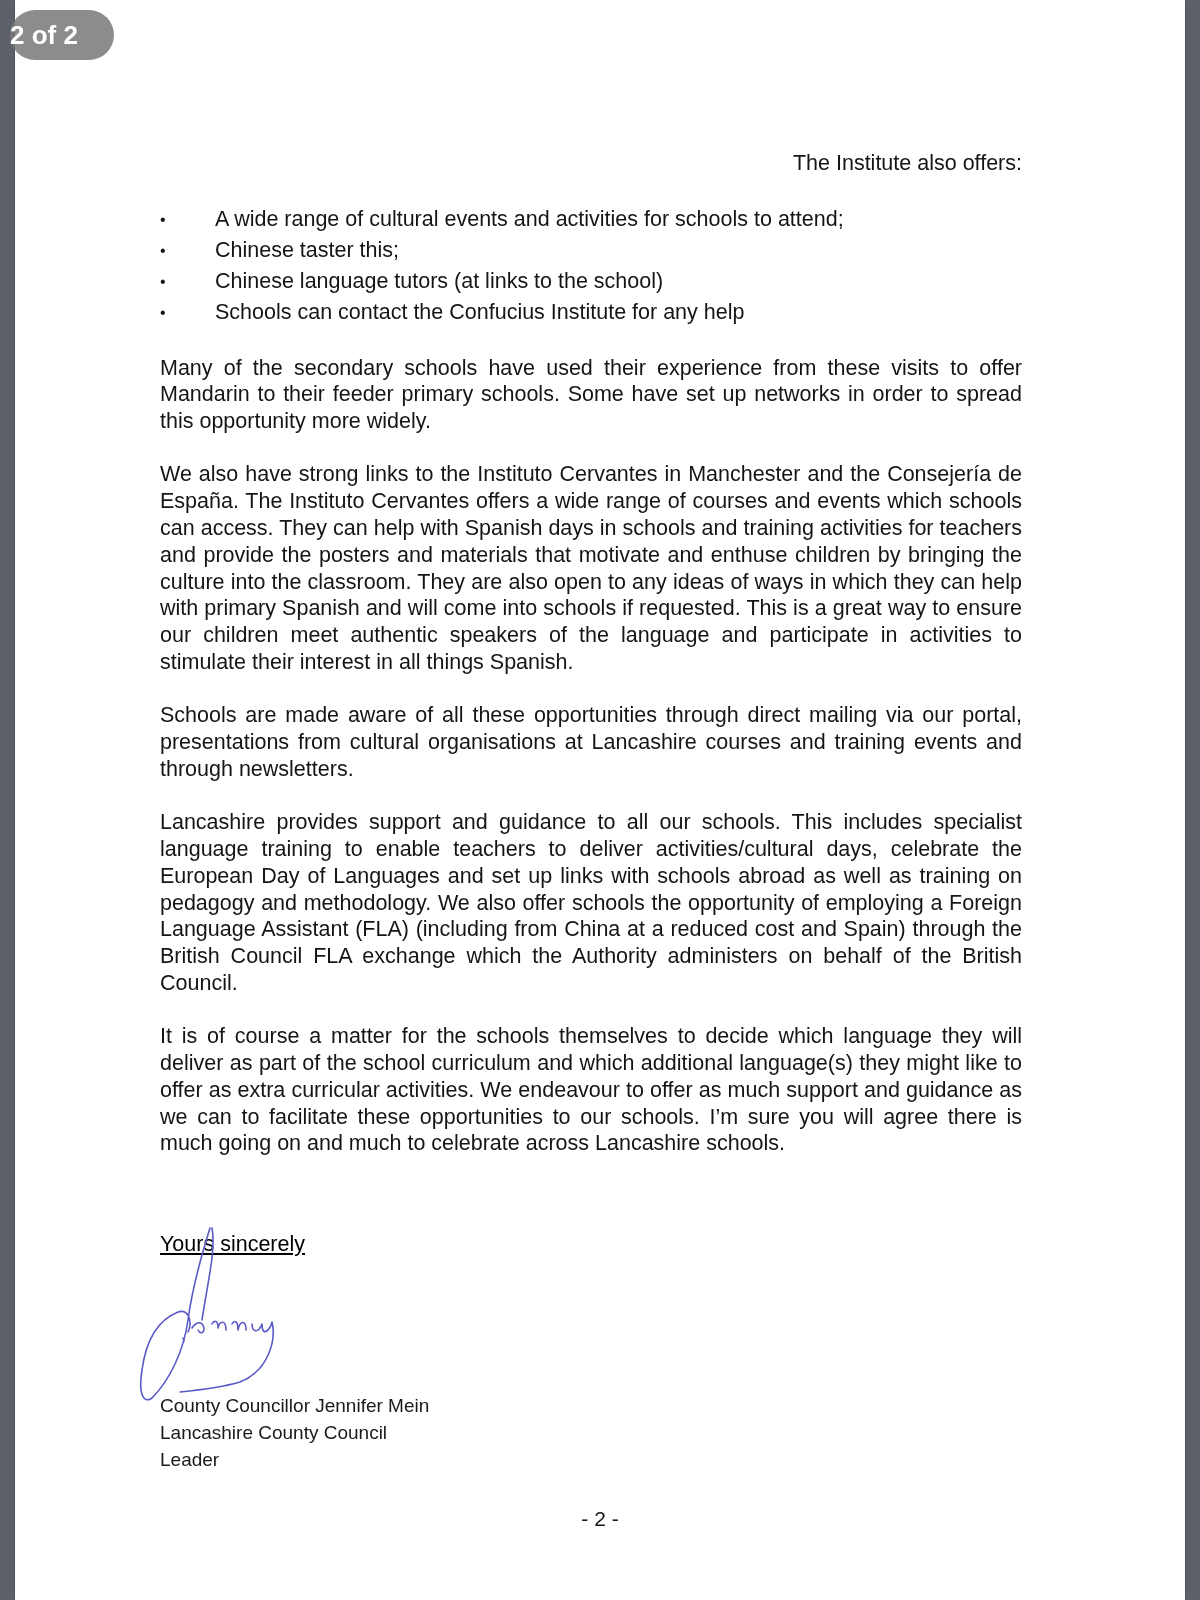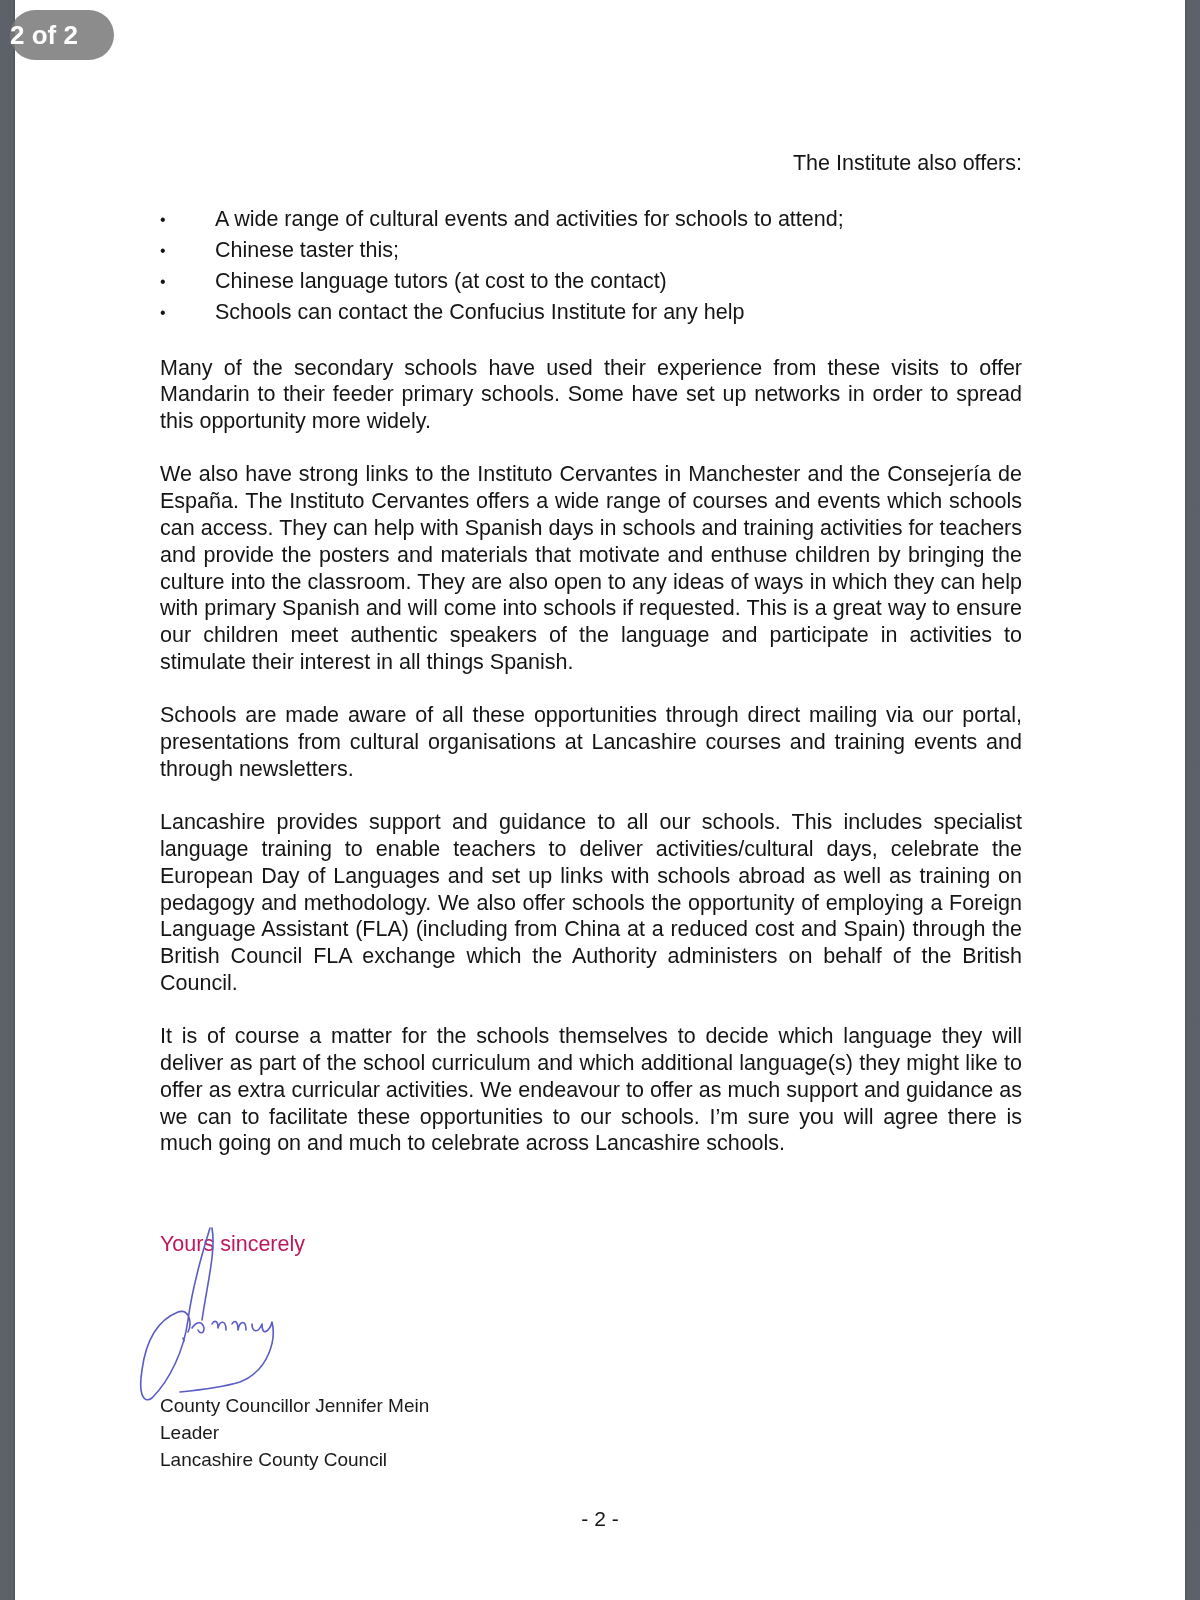--- a/index.html
+++ b/index.html
@@ -73,21 +73,22 @@
       font-size: 16px;
     }
     .intro { margin-bottom: 26px !important; line-height: 30px !important; }
     .signoff {
       position: absolute;
       left: 145px;
       top: 1231px;
       font-family: "Liberation Sans", sans-serif;
       font-size: 21.5px;
       line-height: 26.8px;
-      color: #be185d;
+      color: #000000;
+      text-decoration: underline;
     }
     .signature {
       position: absolute;
       left: 115px;
       top: 1220px;
       width: 200px;
       height: 200px;
       z-index: 3;
     }
     .sig-block {
@@ -125,21 +126,21 @@
         <li>
           <span class="bullet">•</span>
           <span>A wide range of cultural events and activities for schools to attend;</span>
         </li>
         <li>
           <span class="bullet">•</span>
           <span>Chinese taster this;</span>
         </li>
         <li>
           <span class="bullet">•</span>
-          <span>Chinese language tutors (at cost to the contact)</span>
+          <span>Chinese language tutors (at links to the school)</span>
         </li>
         <li>
           <span class="bullet">•</span>
           <span>Schools can contact the Confucius Institute for any help</span>
         </li>
       </ul>
 
       <p>Many of the secondary schools have used their experience from these visits to offer Mandarin to their feeder primary schools.  Some have set up networks in order to spread this opportunity more widely.</p>
       <p>We also have strong links to the Instituto Cervantes in Manchester and the Consejería de España.  The Instituto Cervantes offers a wide range of courses and events which schools can access.  They can help with Spanish days in schools and training activities for teachers and provide the posters and materials that motivate and enthuse children by bringing the culture into the classroom. They are also open to any ideas of ways in which they can help with primary Spanish and will come into schools if requested.  This is a great way to ensure our children meet authentic speakers of the language and participate in activities to stimulate their interest in all things Spanish.</p>
       <p>Schools are made aware of all these opportunities through direct mailing via our portal, presentations from cultural organisations at Lancashire courses and training events and through newsletters.</p>
@@ -154,19 +155,19 @@
       <path d="M82 8 C86 30, 78 60, 72 100"></path>
       <path d="M62 108 C66 102, 72 100, 74 108 C74 114, 70 114, 68 110"></path>
       <path d="M82 104 C84 100, 88 100, 88 108 C90 100, 96 100, 96 110"></path>
       <path d="M102 104 C104 100, 108 100, 108 110 C110 100, 116 100, 116 110"></path>
       <path d="M122 104 C122 112, 128 114, 132 104 C132 118, 140 110, 142 102 C146 118, 140 150, 110 162 C90 168, 70 170, 50 172"></path>
       <path d="M53 118 L54 121"></path>
     </svg>
 
     <div class="sig-block">
       <div>County Councillor Jennifer Mein</div>
+      <div>Lancashire County Council</div>
       <div>Leader</div>
-      <div>Lancashire County Council</div>
     </div>
 
     <div class="page-number">- 2 -</div>
   </div>
 </div>
 
 </body></html>

